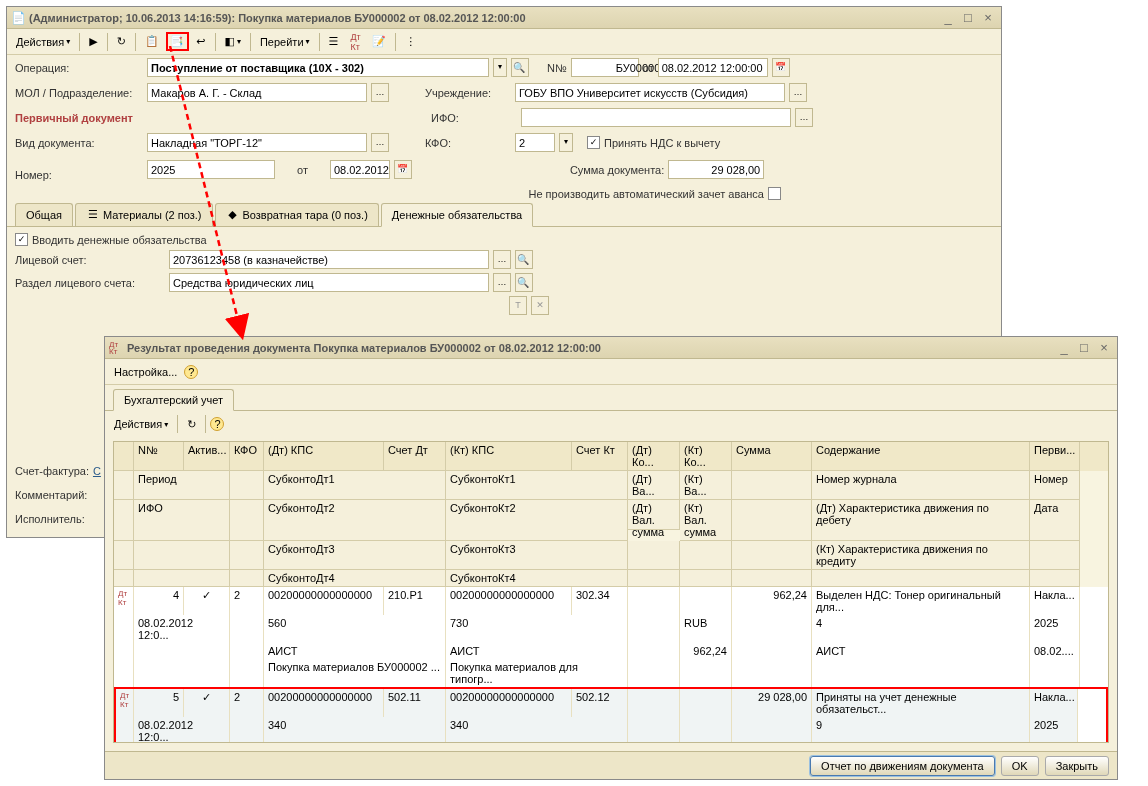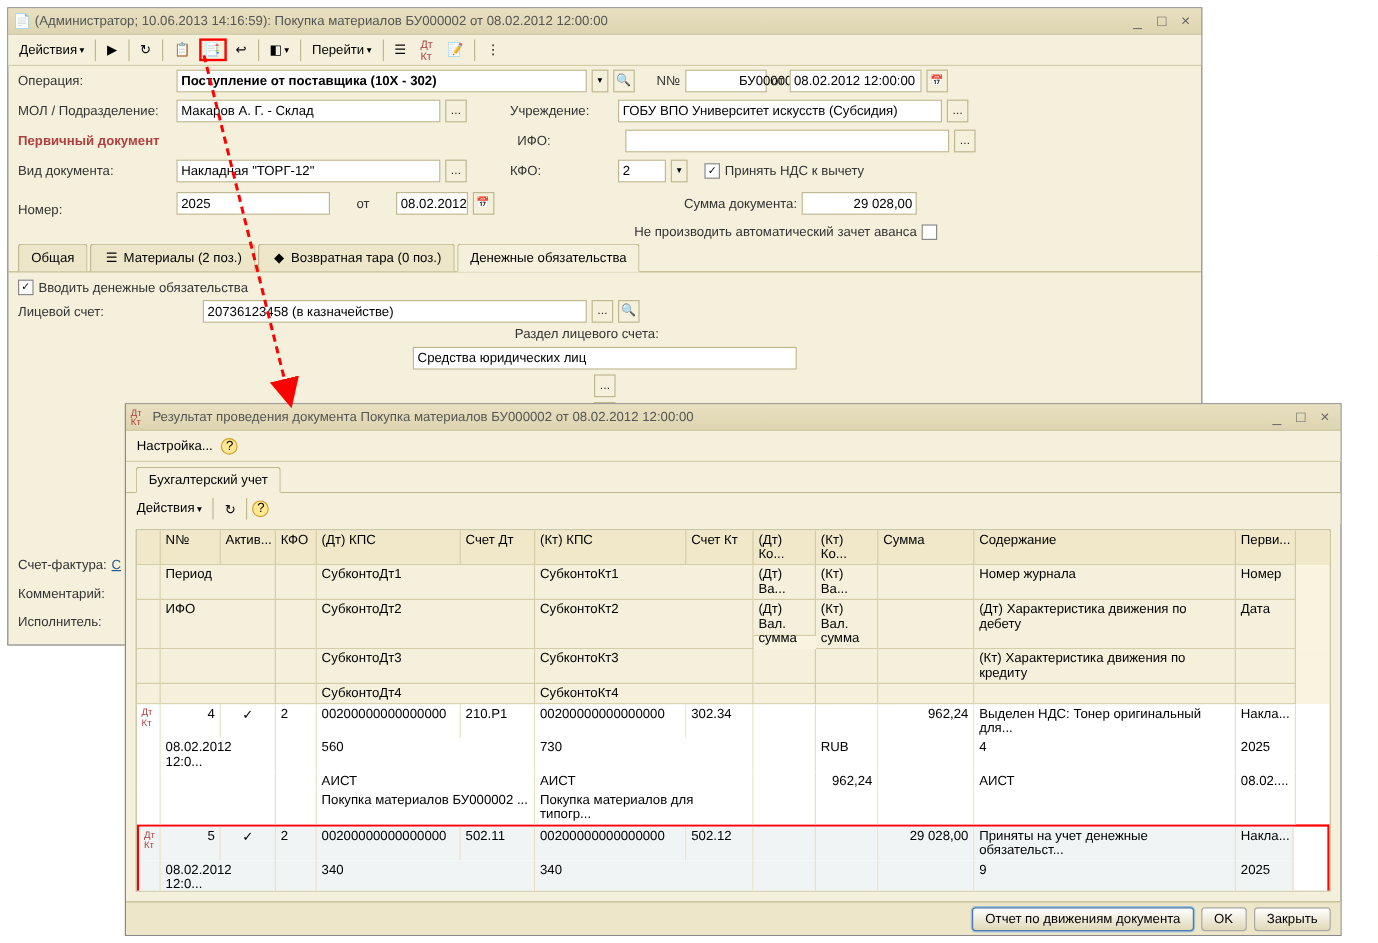--- a/index.html
+++ b/index.html
@@ -4,21 +4,21 @@
 <style>
 * { box-sizing: border-box; margin: 0; padding: 0; font-family: Arial, sans-serif; font-size: 11px; }
 body { background: #fff; width: 1148px; height: 786px; position: relative; }
 
 .window { position: absolute; background: #f5f0db; border: 1px solid #8a8a8a; }
 .win1 { left: 6px; top: 6px; width: 996px; height: 532px; }
 .win2 { left: 104px; top: 336px; width: 1014px; height: 444px; }
 
 .titlebar { height: 22px; background: linear-gradient(#e8e0c0, #ddd4b0); display: flex; align-items: center; padding: 0 4px; border-bottom: 1px solid #c0b890; }
 .titlebar .icon { width: 14px; height: 14px; margin-right: 4px; font-size: 12px; }
-.titlebar .title { flex: 1; font-weight: normal; color: #555; }
+.titlebar .title { flex: 1; font-weight: bold; color: #555; }
 .titlebar .winbtn { width: 18px; height: 16px; margin-left: 2px; text-align: center; color: #666; cursor: pointer; font-size: 13px; }
 
 .toolbar { height: 26px; background: #f5f0db; display: flex; align-items: center; padding: 2px 4px; border-bottom: 1px solid #d4cca8; gap: 2px; }
 .tbtn { padding: 2px 4px; border: 1px solid transparent; display: flex; align-items: center; font-size: 11px; cursor: pointer; }
 .tbtn .drop { font-size: 8px; margin-left: 2px; }
 .tsep { width: 1px; height: 18px; background: #c0b890; margin: 0 2px; }
 .highlight-btn { border: 2px solid #ff0000 !important; padding: 1px 3px; }
 
 .form-row { display: flex; align-items: center; padding: 3px 8px; gap: 4px; }
 .label { color: #333; white-space: nowrap; }
@@ -178,21 +178,21 @@
     <div class="form-row" style="padding:2px 0;">
       <span class="checkbox">✓</span>
       <span class="label">Вводить денежные обязательства</span>
     </div>
     <div class="form-row" style="padding:2px 0;">
       <span class="label" style="width:150px;">Лицевой счет:</span>
       <span class="input" style="width:320px;">20736123458 (в казначействе)</span>
       <span class="btn-dots">…</span>
       <span class="btn-q">🔍</span>
     </div>
-    <div class="form-row" style="padding:2px 0;flex-direction:column;">
+    <div class="form-row" style="padding:2px 0;">
       <span class="label" style="width:150px;">Раздел лицевого счета:</span>
       <span class="input" style="width:320px;">Средства юридических лиц</span>
       <span class="btn-dots">…</span>
       <span class="btn-q">🔍</span>
     </div>
     <div class="form-row" style="padding:2px 0;">
       <span style="width:490px;"></span>
       <span class="btn-dots" style="color:#999;">T</span>
       <span class="btn-dots" style="color:#999;">✕</span>
     </div>

